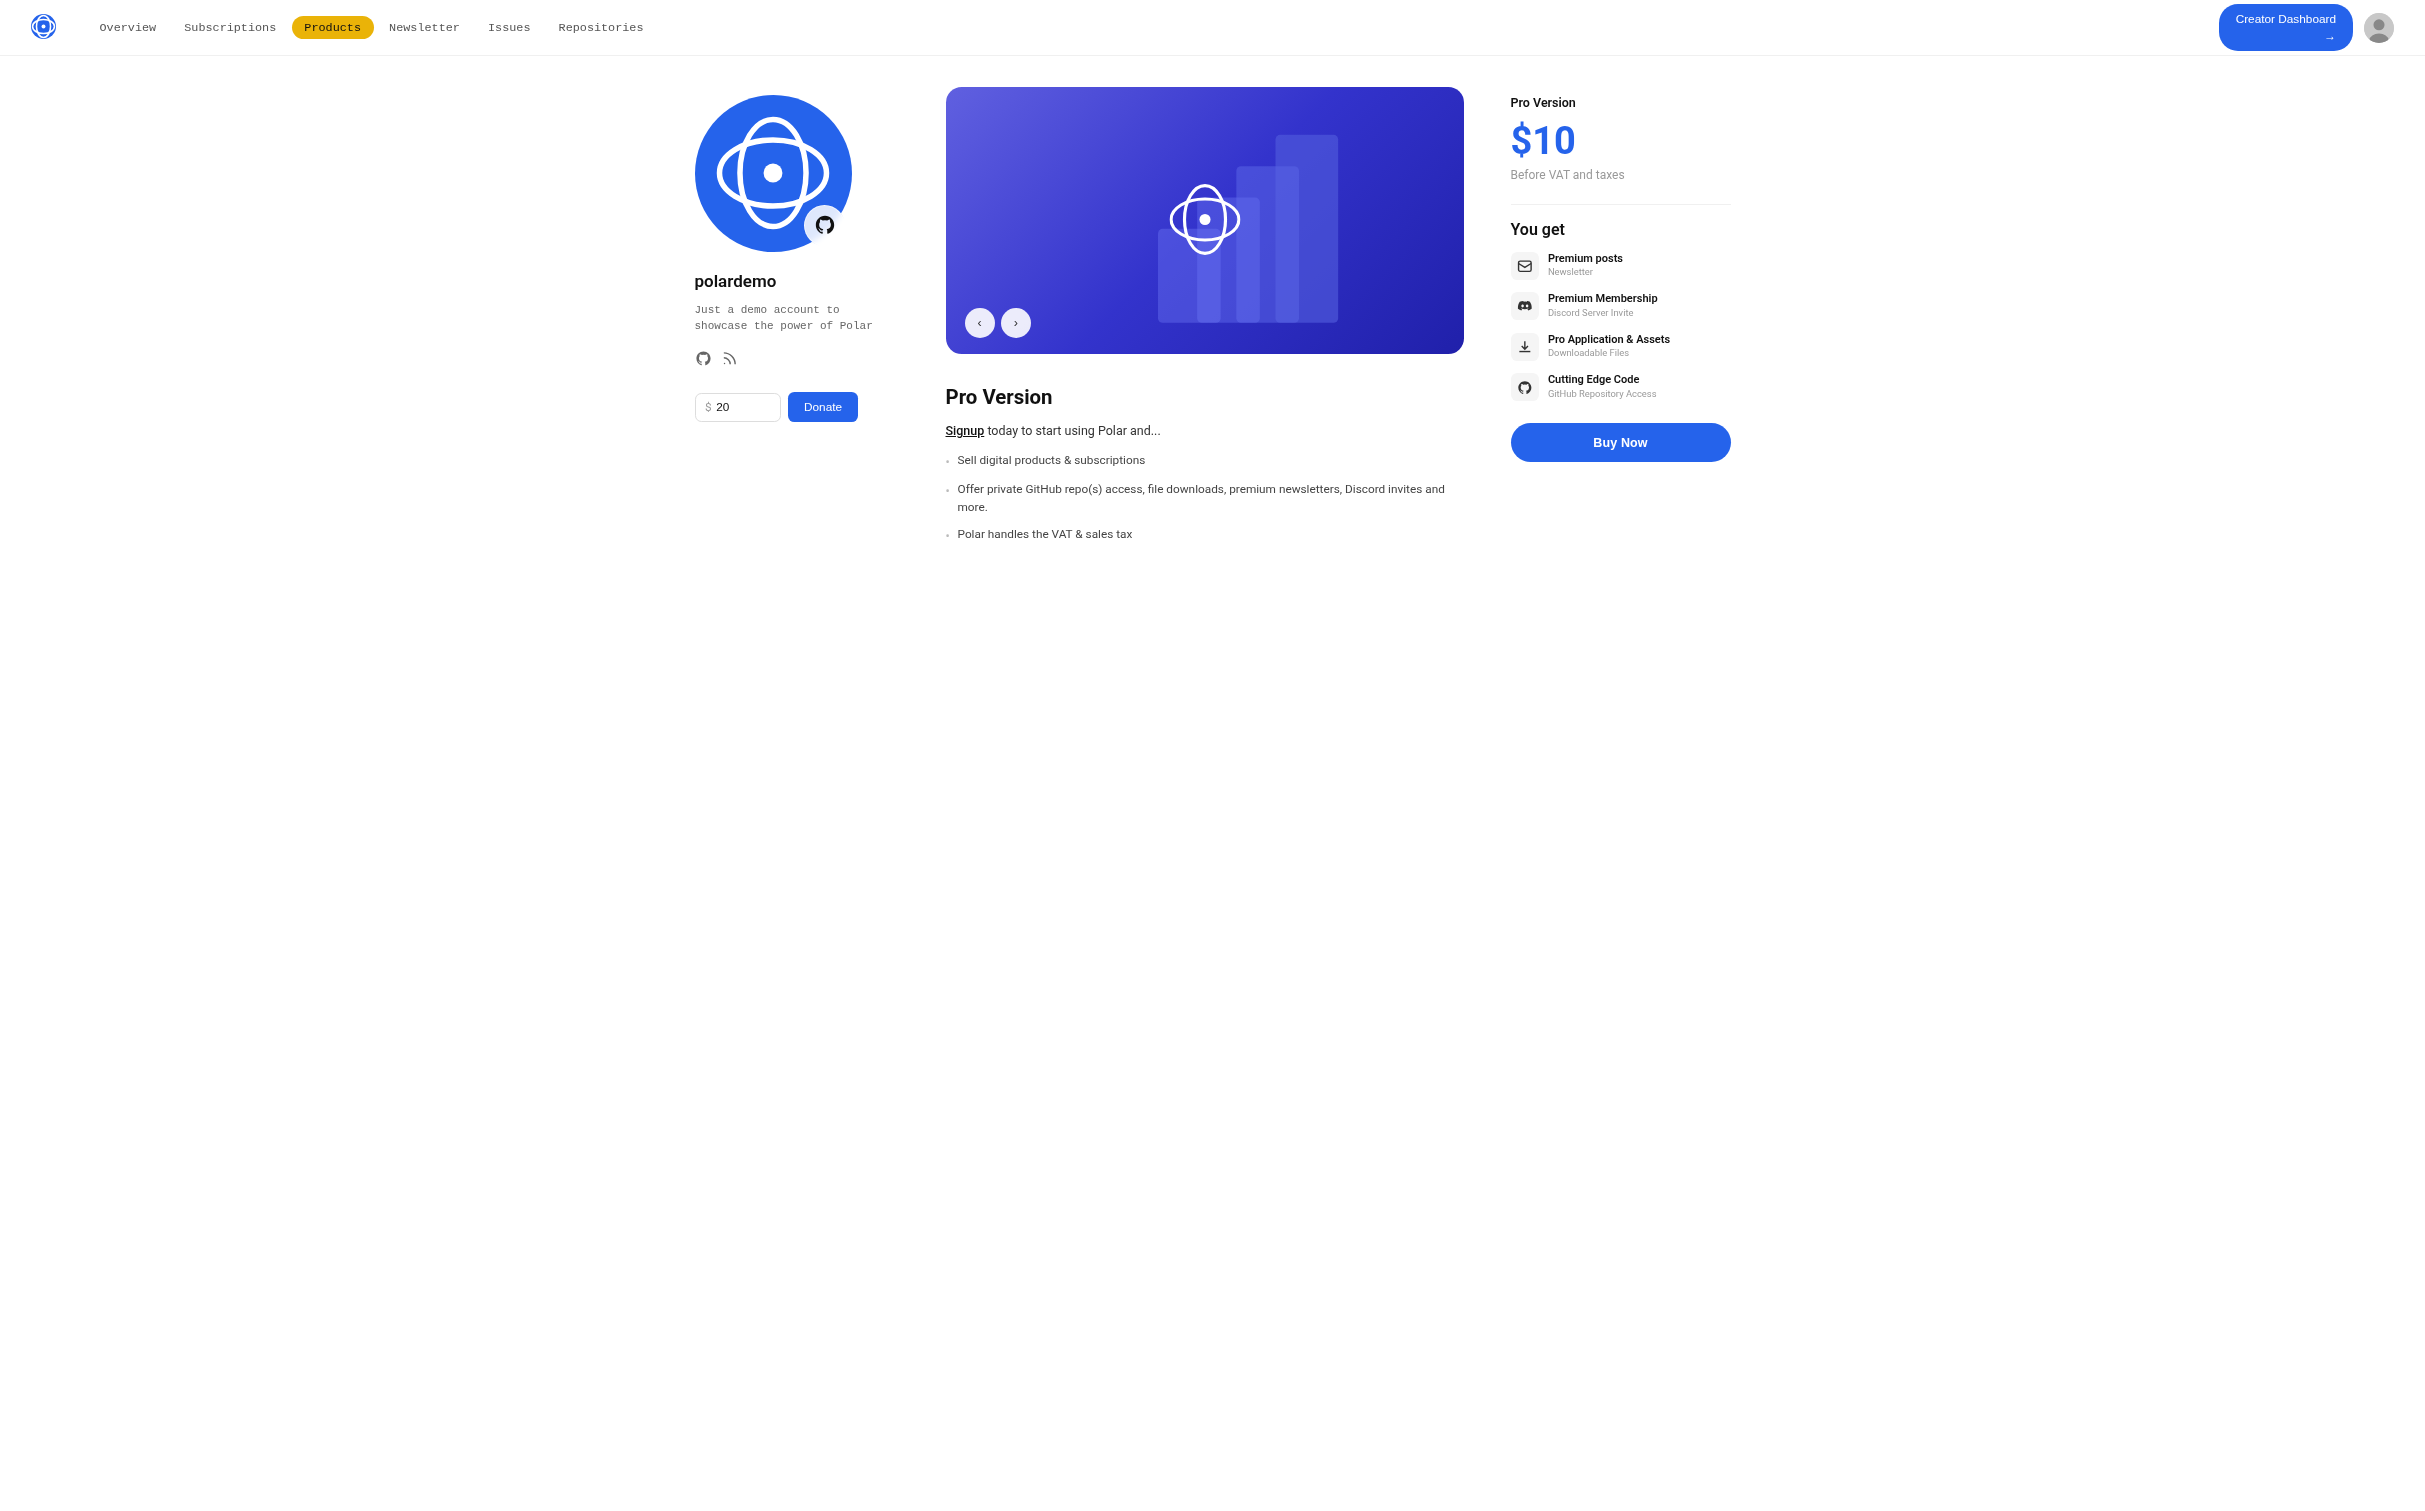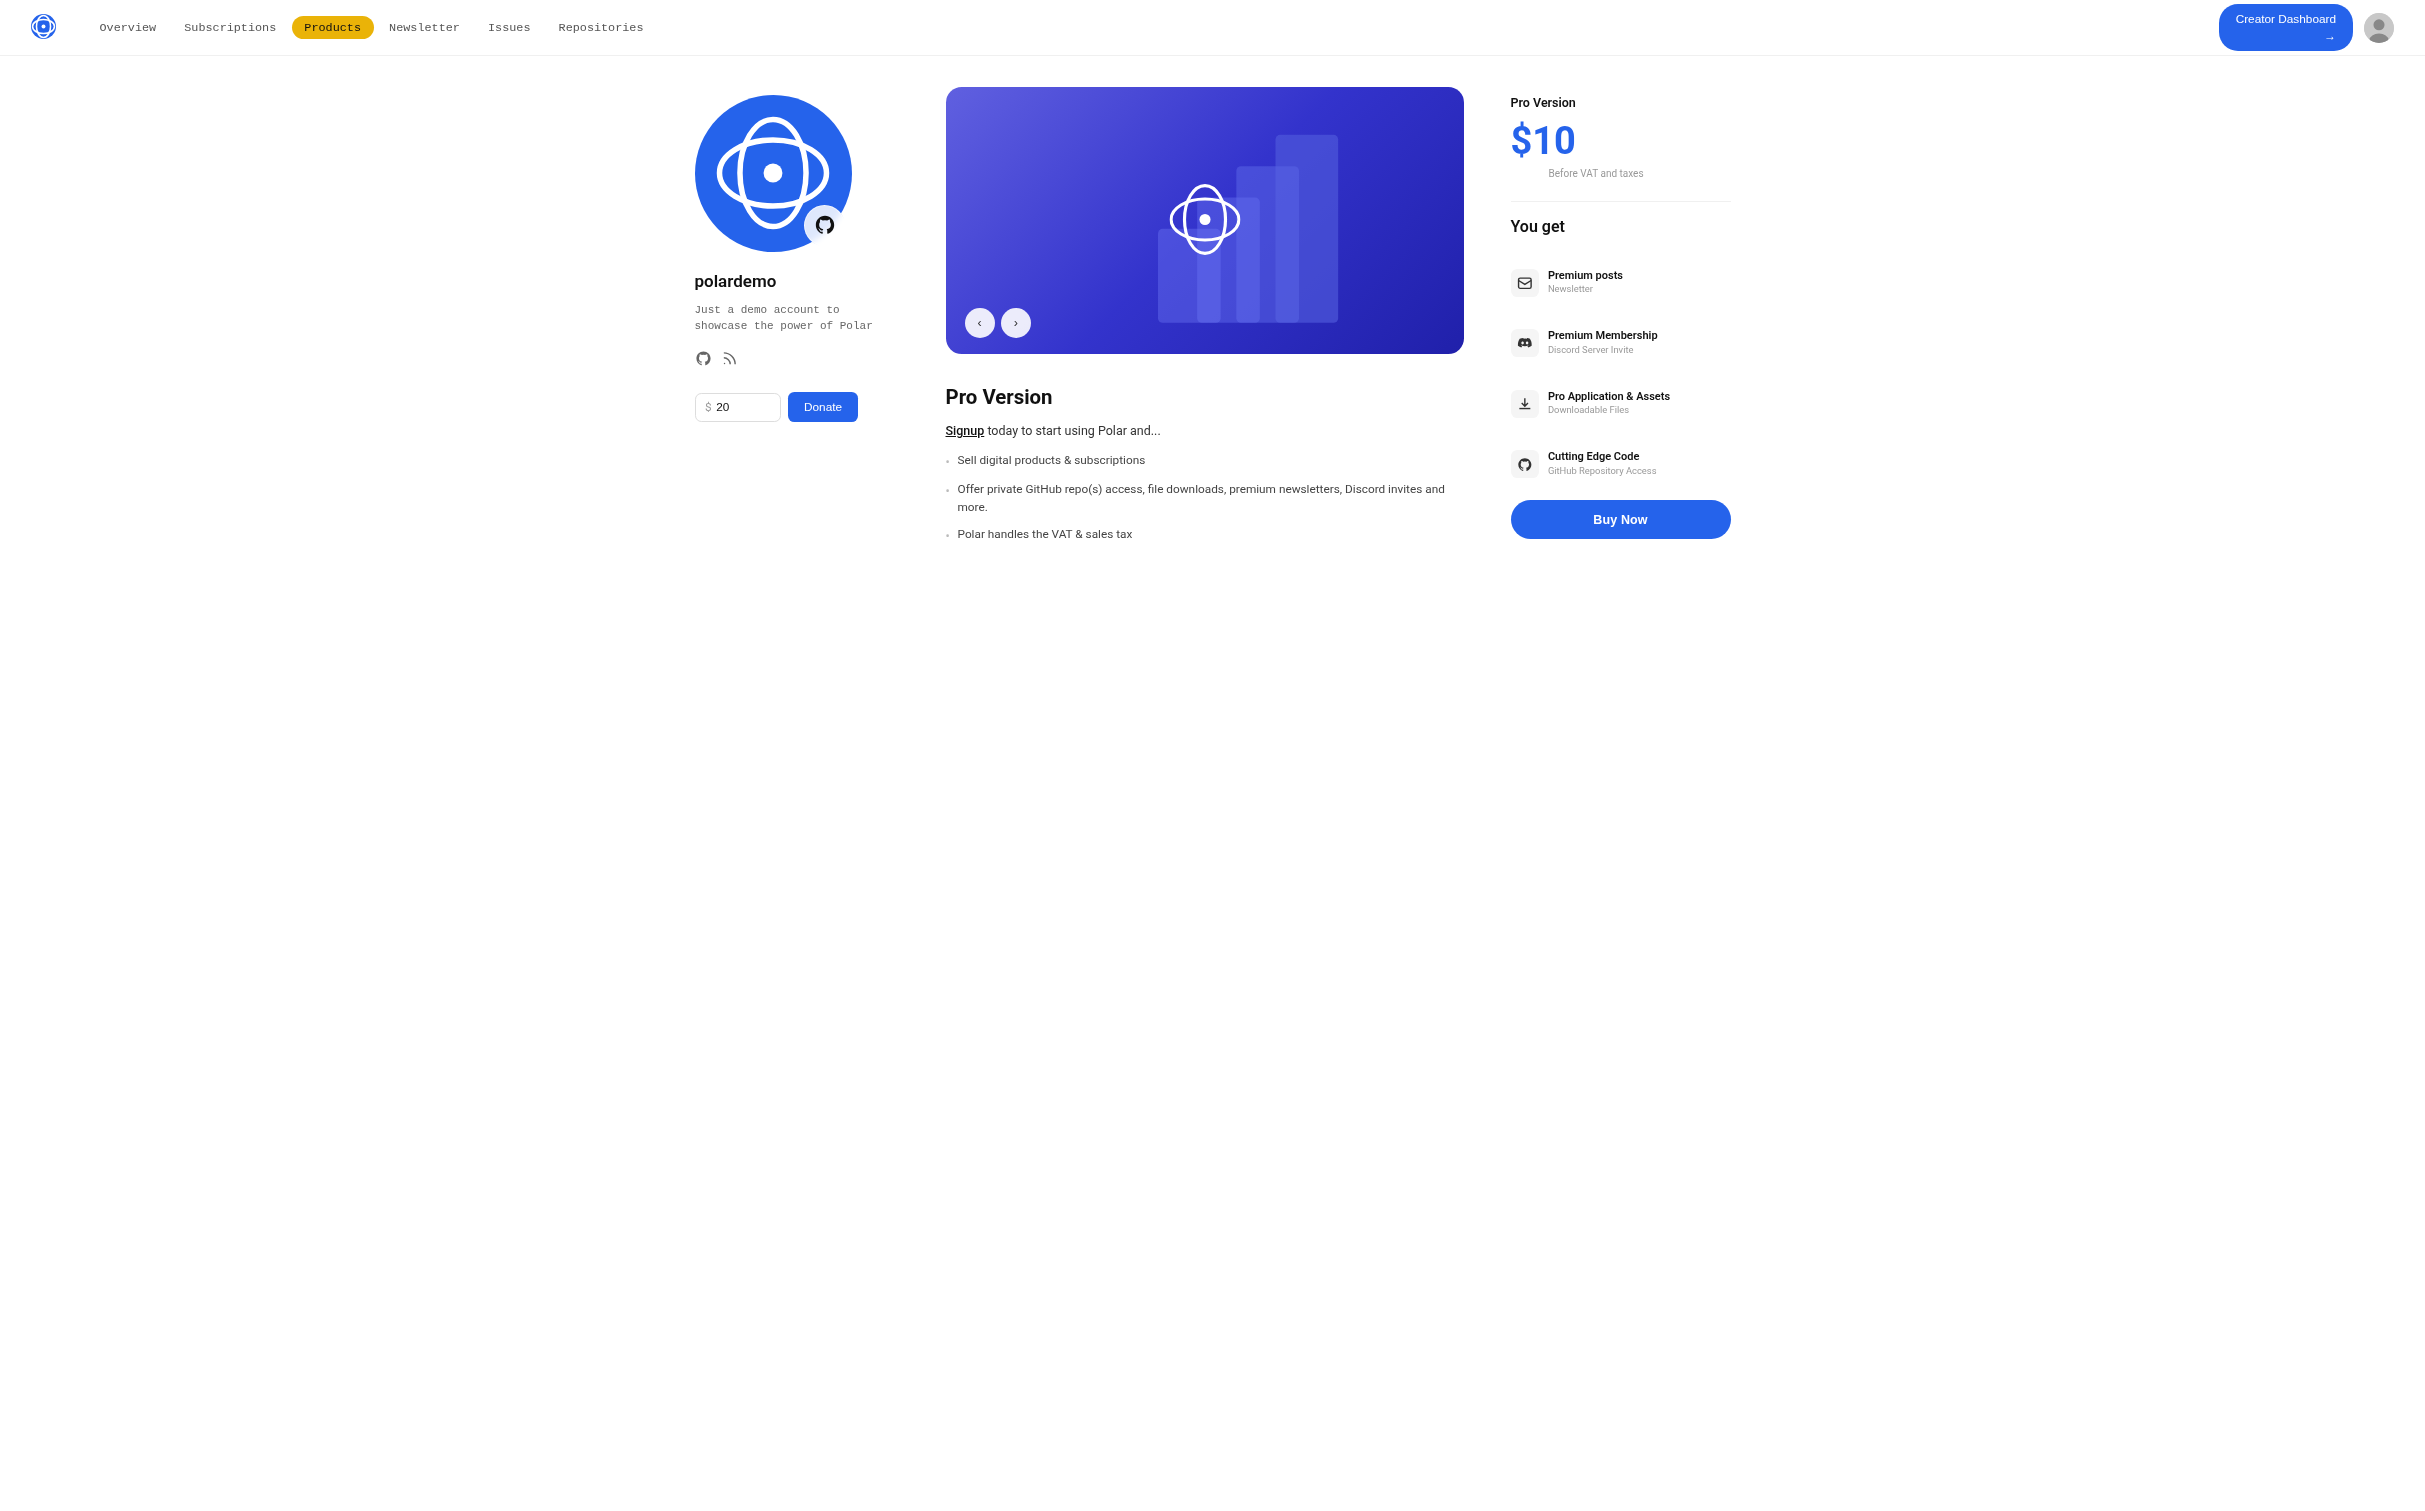--- a/index.html
+++ b/index.html
@@ -313,42 +313,40 @@
       color: #111;
       margin-bottom: 9.4px;
     }
     .price-amount {
       font-size: 38px;
       font-weight: 700;
       color: #2563eb;
       margin-bottom: 4.7px;
     }
     .price-vat {
-      font-size: 10px;
+      font-size: 12px;
       color: #999;
-      margin-left: 38px;
     }
     .you-get-section {}
     .you-get-label {
       font-size: 16px;
       font-weight: 600;
       color: #111;
       margin-bottom: 12.5px;
     }
     .benefit-list {
       display: flex;
       flex-direction: column;
       gap: 12.5px;
       margin-bottom: 22px;
     }
     .benefit-item {
       display: flex;
       align-items: flex-start;
       gap: 9.4px;
-      margin-top: 20px;
     }
     .benefit-icon {
       width: 28px;
       height: 28px;
       border-radius: 6.3px;
       background: #f5f5f5;
       display: flex;
       align-items: center;
       justify-content: center;
       flex-shrink: 0;

